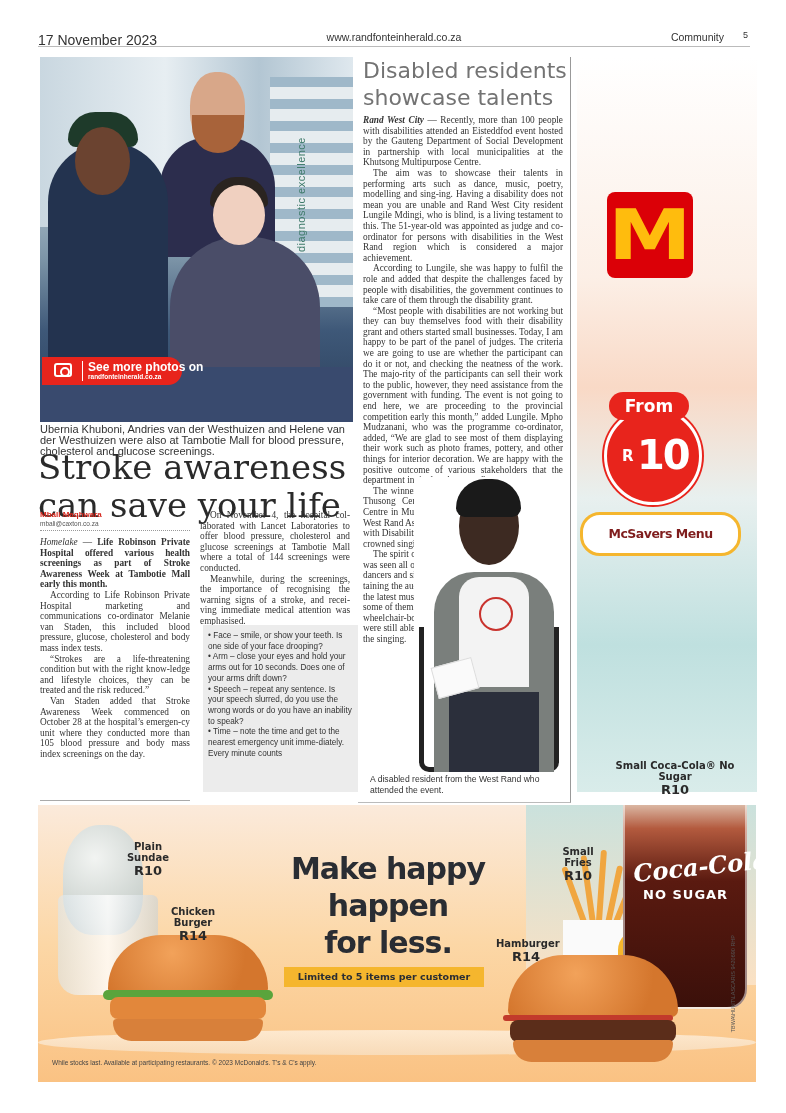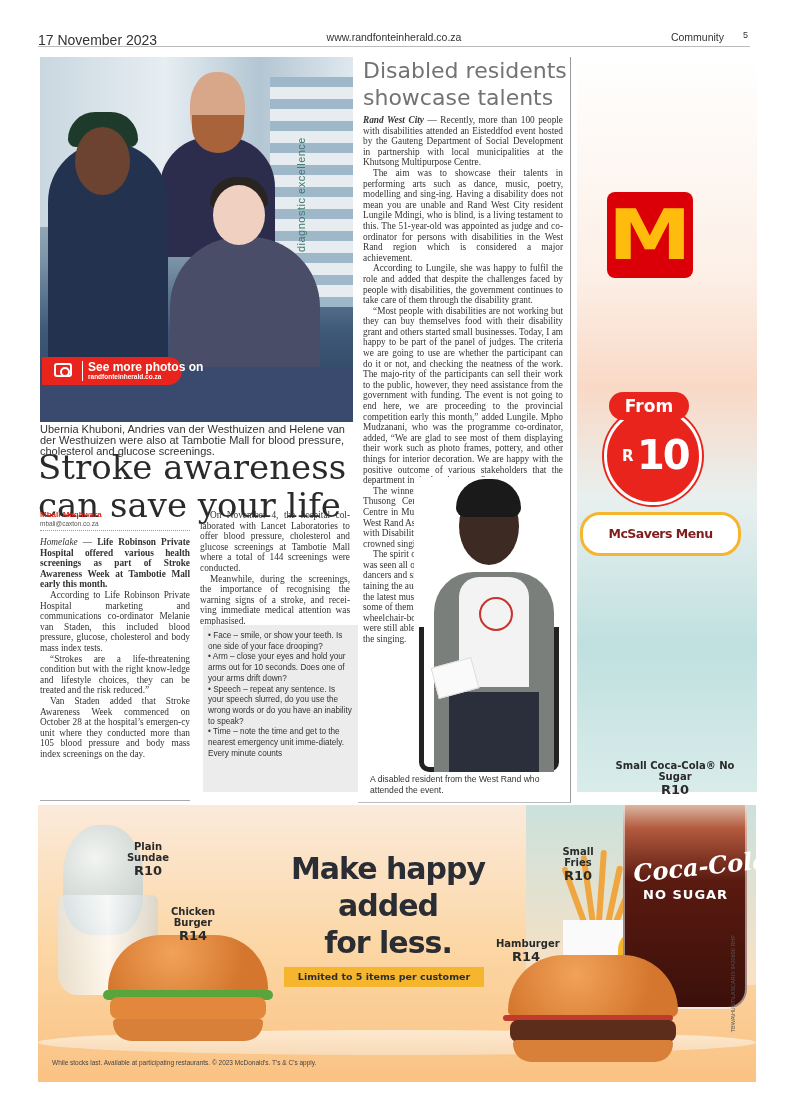--- a/index.html
+++ b/index.html
@@ -257,21 +257,21 @@
     <div class="nm">Small Fries</div>
     <div class="pr">R10</div>
   </div>
   <div class="item-label" style="left:458px;top:133px;width:60px;">
     <div class="nm">Hamburger</div>
     <div class="pr">R14</div>
   </div>
 
   <div class="headline-ad">
     <div>Make happy</div>
-    <div>added</div>
+    <div>happen</div>
     <div>for less.</div>
   </div>
   <div class="limit-pill">Limited to 5 items per customer</div>
   <div class="fineprint">While stocks last. Available at participating restaurants. © 2023 McDonald's. T's &amp; C's apply.</div>
   <div class="vcode">TBWA\HUNT\LASCARIS 9420690 RHP</div>
 </div>
 
 <div class="abs item-label coke-label" style="left:600px;top:760px;width:150px;">
   <div class="nm">Small Coca-Cola® No Sugar</div>
   <div class="pr">R10</div>

